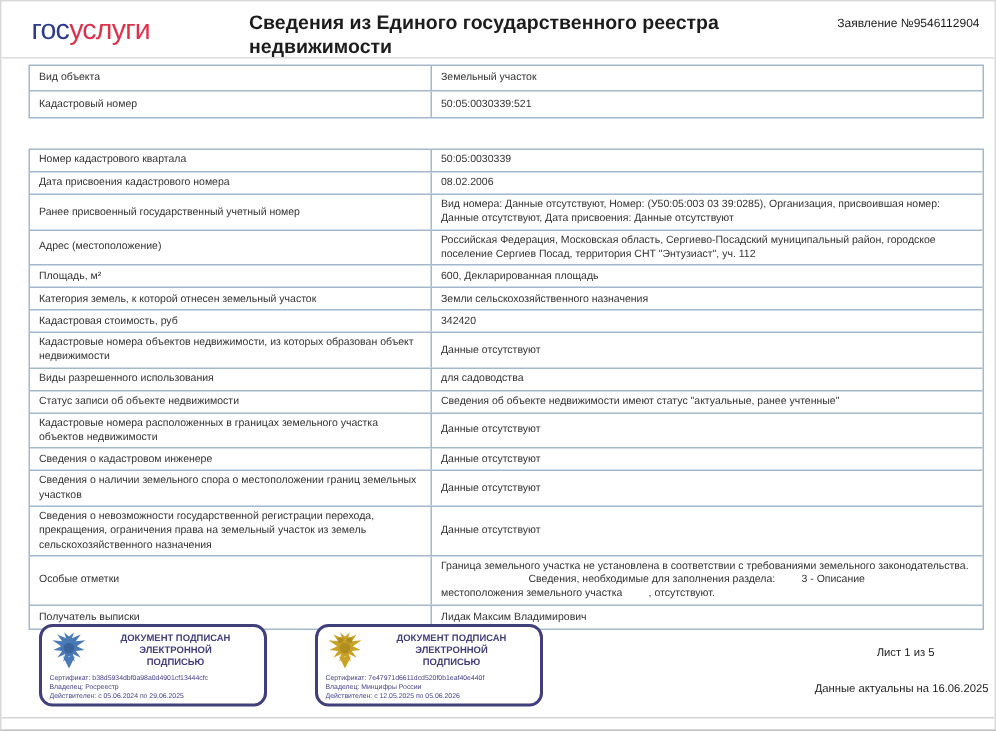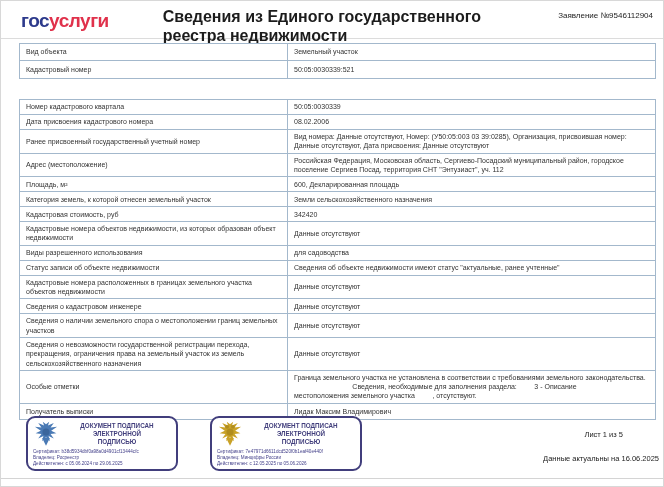--- a/index.html
+++ b/index.html
@@ -16,25 +16,25 @@
     overflow: hidden;
   }
 
   
   .header {
     position: absolute; top:0; left:0; right:0; height: 38px;
     display: flex; align-items: flex-start;
     border-bottom: 1px solid #dcdcdc;
     background: #fff;
   }
-  .logo { margin: 9px 4px 0 20px; font-size: 19px; font-weight: bold; letter-spacing: -0.5px; white-space: nowrap; }
+  .logo { margin: 9px 16px 0 20px; font-size: 19px; font-weight: normal; letter-spacing: -0.5px; white-space: nowrap; }
   .logo-blue { color: #2d3a8c; }
   .logo-red  { color: #e0314b; }
   .header-center { margin: 6px 0 0 30px; width: 400px; }
-  .doc-title { font-size: 16px; font-weight: bold; color:#1c1c1c; line-height: 1.2; padding-left: 20px; }
+  .doc-title { font-size: 13px; font-weight: bold; color:#1c1c1c; line-height: 1.2; padding-left: 20px; }
   .doc-subtitle { font-size: 7.3px; color:#2a2a2a; margin-top: 3px; }
   .application { margin: 10px 10px 0 auto; font-size: 8px; color:#1c1c1c; white-space: nowrap; }
 
   
   .tbl {
     position: absolute; left: 18px; width: 637px;
     border: 1px solid #a3b8cc; background:#fff;
   }
   .tbl1 { top: 42px; }
   .tbl2 { top: 98px; }

